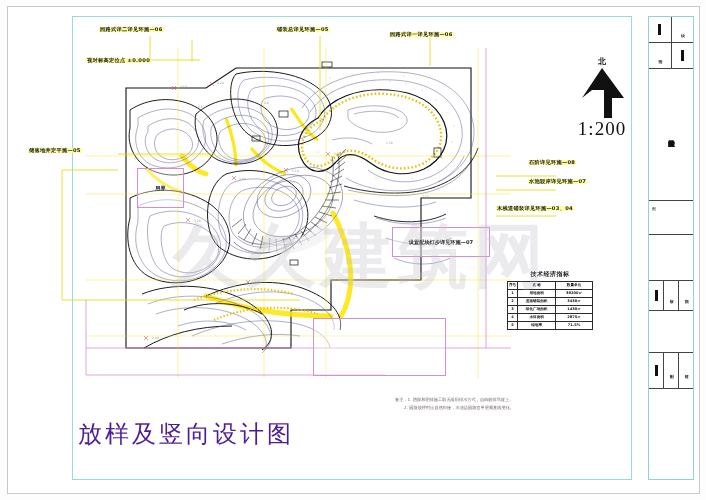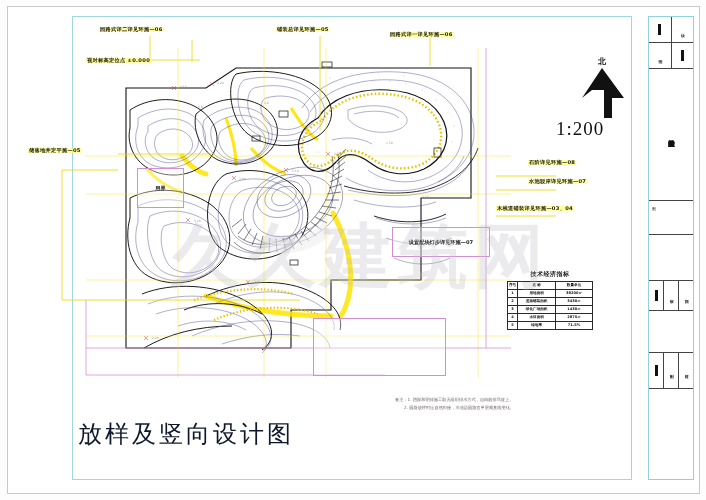--- a/index.html
+++ b/index.html
@@ -87,20 +87,21 @@
     text-align:center;
   }
   #north .n-char{
     font-family:"DejaVu Sans", sans-serif;
     font-size:8px; font-weight:bold; color:#111;
     position:absolute; left:0; right:0; top:0;
   }
   #north svg{ position:absolute; left:50%; transform:translateX(-50%); top:8px;}
   #scale{
     position:absolute; left:556px; top:118px; width:92px;
+    text-align:center;
     font-family:"Liberation Serif", serif;
     font-size:19px; color:#111; letter-spacing:1px;
   }
 
   
   #tech{
     position:absolute; left:507px; top:270px; width:86px;
   }
   #tech .t-title{
     text-align:center; font-family:"DejaVu Sans", sans-serif;
@@ -127,21 +128,21 @@
     font-family:"DejaVu Sans", sans-serif;
     font-size:4.2px; color:#6f5f6a; line-height:1.9;
   }
   #notes div{ white-space:nowrap; }
   #notes .n2{ padding-left:9px; }
 
   
   #caption{
     position:absolute; left:78px; top:418px;
     font-family:"DejaVu Serif", serif;
-    font-size:24px; color:#0f172a; letter-spacing:3px;
+    font-size:24px; color:#4c1d95; letter-spacing:3px;
   }
 
   
   #wm{
     position:absolute; left:170px; top:210px;
     font-family:"DejaVu Serif", serif;
     font-size:70px; font-weight:bold;
     color:rgba(190,190,200,.30);
     letter-spacing:6px; pointer-events:none; white-space:nowrap;
   }

